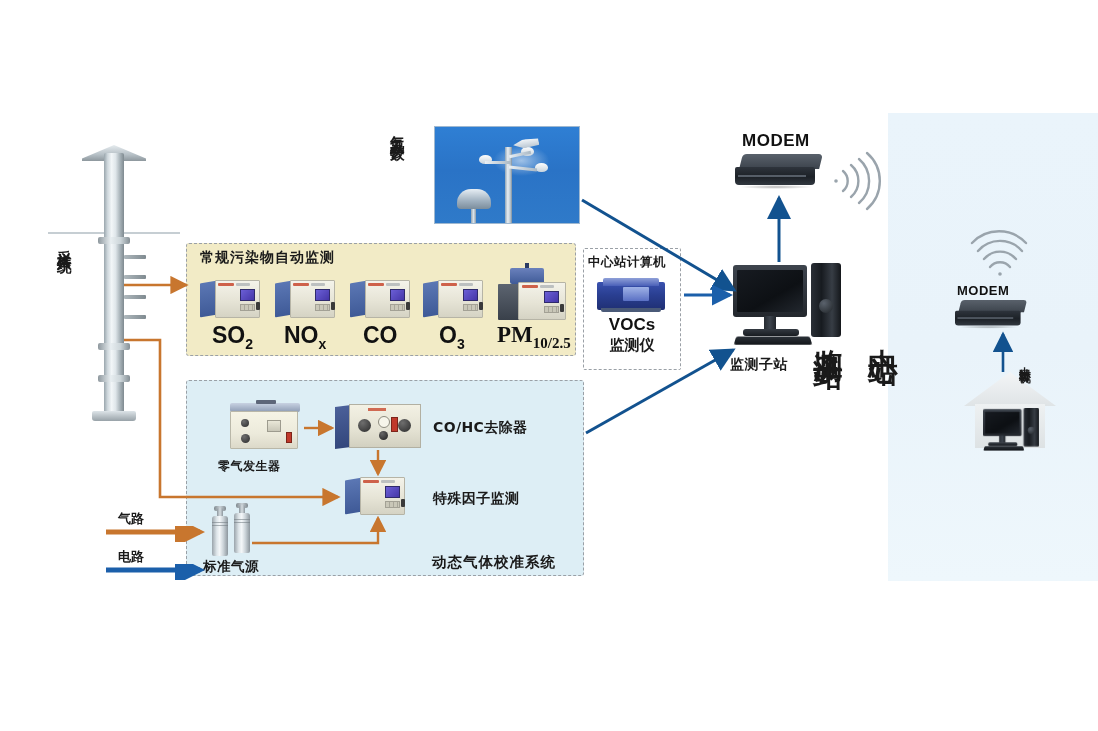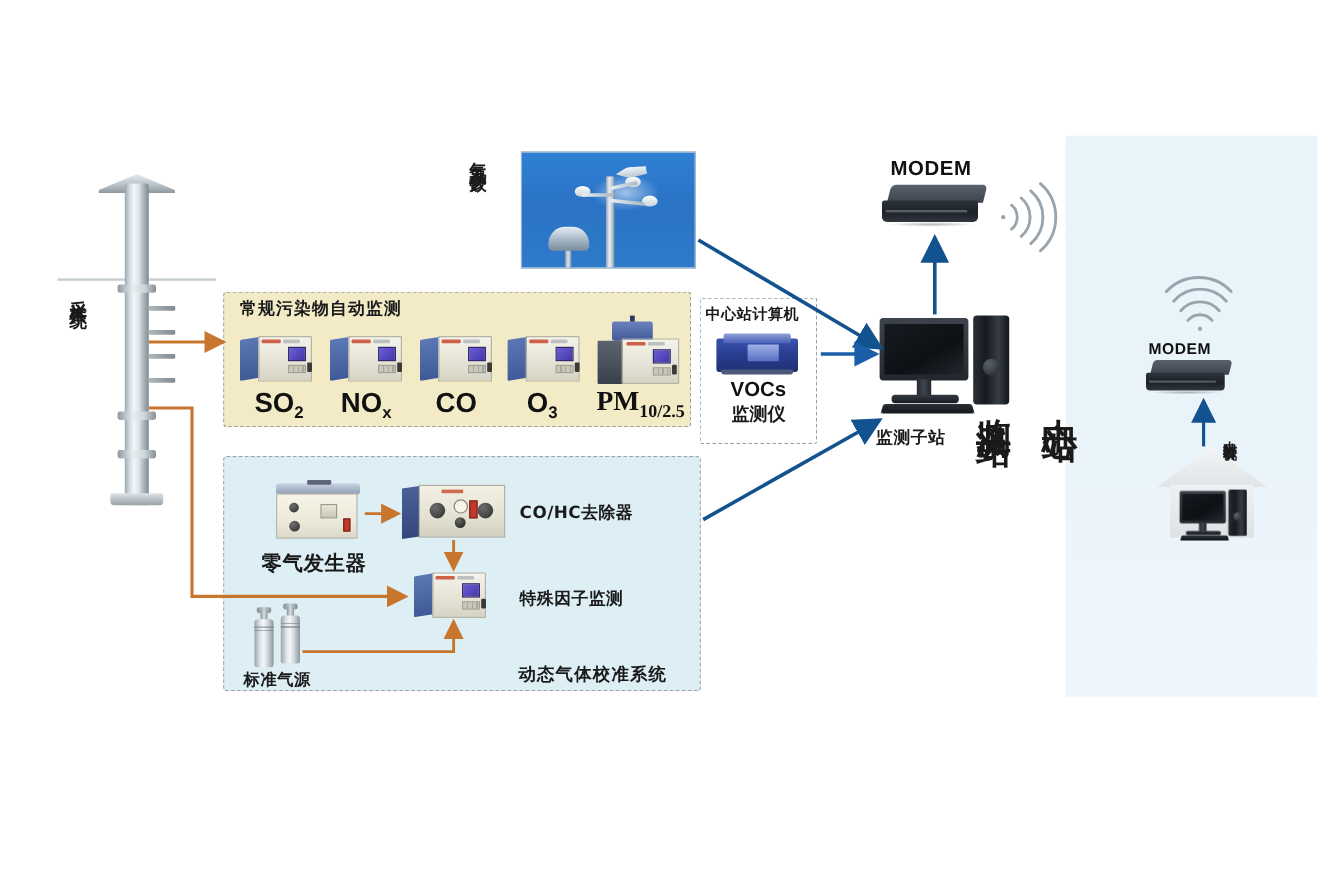--- a/index.html
+++ b/index.html
@@ -478,21 +478,21 @@
 
   <div class="abs" id="zero-gen">
     <div class="ztop"></div>
     <div class="zbody">
       <div class="knob-c" style="left:10px;top:7px;width:8px;height:8px;"></div>
       <div class="knob-c" style="left:10px;top:22px;width:9px;height:9px;"></div>
       <div class="sq-c" style="left:36px;top:8px;width:14px;height:12px;"></div>
       <div class="sq-c" style="left:55px;top:20px;width:6px;height:11px;background:#c0392b;border-color:#7d241a;"></div>
     </div>
   </div>
-  <div class="abs cn" style="left:218px;top:458px;font-size:17px;letter-spacing:.5px;">零气发生器</div>
+  <div class="abs cn" style="left:218px;top:458px;font-size:12px;letter-spacing:.5px;">零气发生器</div>
 
   <div class="abs" id="cohc">
     <div class="cside"></div>
     <div class="cface">
       <div class="cbrand"></div>
       <div class="knob-c" style="left:8px;top:14px;width:13px;height:13px;"></div>
       <div class="knob-c" style="left:48px;top:14px;width:13px;height:13px;"></div>
       <div style="position:absolute;left:28px;top:11px;width:10px;height:10px;border-radius:50%;border:1.5px solid #8d8b7e;background:#f6f5ea;"></div>
       <div style="position:absolute;left:29px;top:26px;width:9px;height:9px;border-radius:50%;background:radial-gradient(circle at 35% 30%,#666,#1d1d1d);"></div>
       <div style="position:absolute;left:41px;top:12px;width:5px;height:13px;background:#c0392b;border:1px solid #7d241a;"></div>
@@ -568,20 +568,44 @@
           <div class="mon-screen"></div>
         </div>
       <div class="mon-neck"></div>
         <div class="mon-base"></div>
       <div class="tower"></div>
         <div class="kbd"></div>
     </div>
   </div>
   <div class="abs cn vert" id="txt-centerpc" style="font-size:11.5px;letter-spacing:1px;">中心站计算机</div>
 
+  <div class="abs" id="legend">
+    <div class="legend-row">
+      <div class="legend-text">气路</div>
+      <svg width="120" height="16" style="position:absolute;left:0;top:16px;">
+        <defs>
+            <marker id="lg-orange" markerWidth="6" markerHeight="6" refX="5" refY="3" orient="auto">
+          <path d="M0,0 L6,3 L0,6 z" fill="#c8762e"></path>
+            </marker>
+          </defs>
+        <line x1="2" y1="6" x2="96" y2="6" stroke="#c8762e" stroke-width="5" marker-end="url(#lg-orange)"></line>
+      </svg>
+    </div>
+    <div class="legend-row" style="margin-top:8px;">
+      <div class="legend-text">电路</div>
+      <svg width="120" height="16" style="position:absolute;left:0;top:16px;">
+        <defs>
+            <marker id="lg-blue" markerWidth="6" markerHeight="6" refX="5" refY="3" orient="auto">
+          <path d="M0,0 L6,3 L0,6 z" fill="#1b5faa"></path>
+            </marker>
+          </defs>
+        <line x1="2" y1="6" x2="96" y2="6" stroke="#1b5faa" stroke-width="5" marker-end="url(#lg-blue)"></line>
+      </svg>
+    </div>
+  </div>
 
   <svg class="overlay">
     <defs>
       <marker id="ar-orange" markerWidth="7" markerHeight="7" refX="6" refY="3.5" orient="auto">
         <path d="M0,0 L7,3.5 L0,7 z" fill="#c8762e"></path>
       </marker>
       <marker id="ar-blue" markerWidth="7" markerHeight="7" refX="6" refY="3.5" orient="auto">
         <path d="M0,0 L7,3.5 L0,7 z" fill="#1b5faa"></path>
       </marker>
       <marker id="ar-navy" markerWidth="8" markerHeight="8" refX="7" refY="4" orient="auto">

